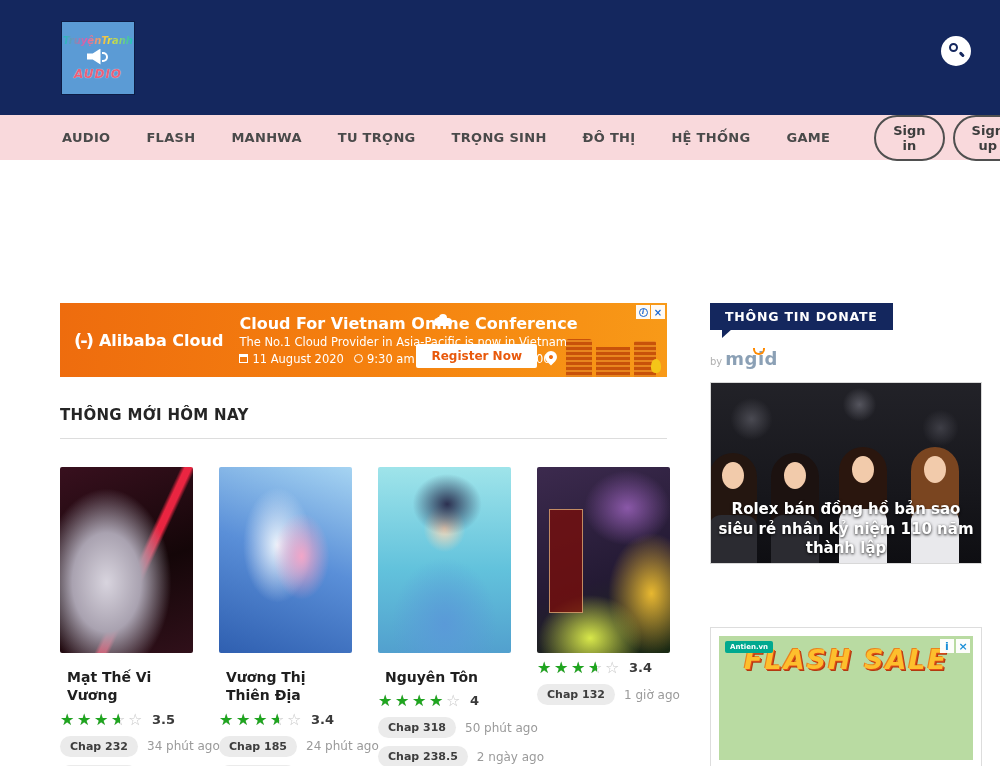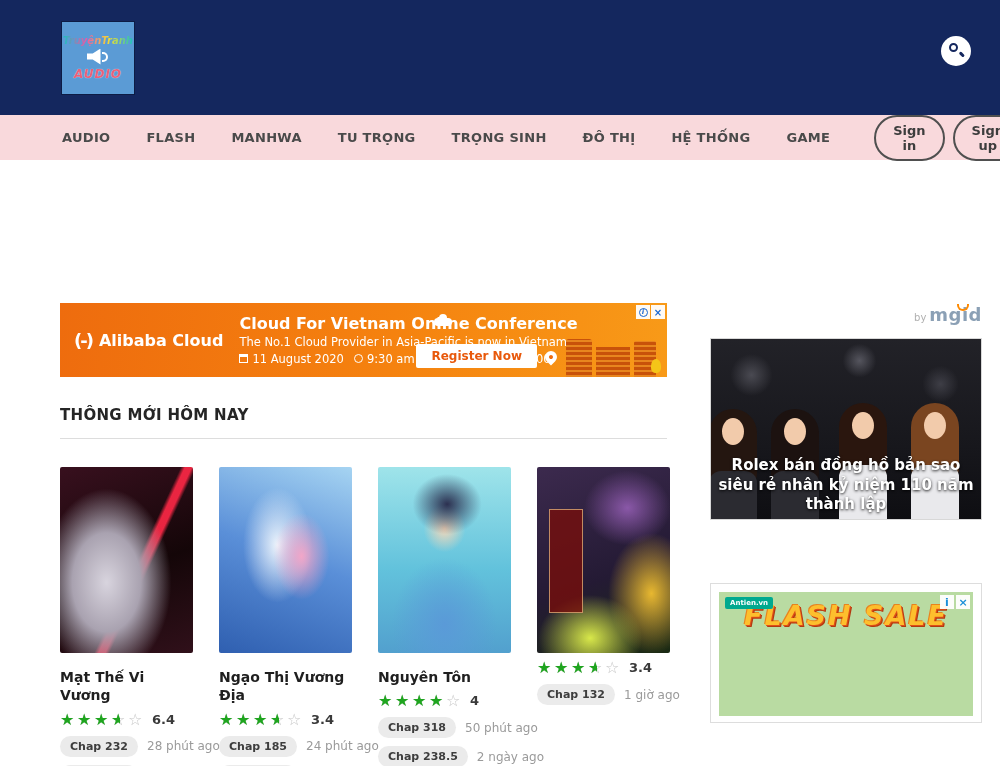--- a/index.html
+++ b/index.html
@@ -116,21 +116,21 @@
     linear-gradient(180deg,#9fe4ea 0%,#62c2dc 55%,#52a0ce 100%); }
   .cover-4 { background:
     radial-gradient(60px 52px at 68% 22%, #8a58a8 0%, rgba(138,88,168,0) 72%),
     radial-gradient(72px 60px at 40% 92%, #d8e84a 0%, rgba(216,232,74,0) 72%),
     radial-gradient(60px 84px at 86% 68%, #e8b830 0%, rgba(232,184,48,0) 72%),
     linear-gradient(160deg,#3c2a4e 0%,#241a34 58%,#1a2a12 100%); }
   .cal-banner { position:absolute; left:12px; top:42px; width:34px; height:104px;
     background:rgba(120,14,10,.78); border:1px solid rgba(255,220,150,.6);
     color:#ff5a3c; font-weight:bold; font-size:17px; writing-mode:vertical-rl;
     text-align:center; font-style:italic; letter-spacing:3px; }
-  .title-row { display:flex; gap:6px; margin-top:15px; align-items:flex-end; }
+  .title-row { display:flex; gap:6px; margin-top:15px; align-items:flex-end;margin-left:7px; }
   .hot-badge { flex:0 0 auto; width:24px; height:24px; border-radius:50%;
     background:#e8184a; color:#fff; font-size:7.5px; font-weight:bold;
     display:flex; align-items:center; justify-content:center; margin-top:1px; }
   .card-title { font-size:14px; font-weight:bold; color:#1f1f1f; line-height:1.32;
     cursor:pointer; }
   .stars-row { display:flex; align-items:center; margin-top:6px; }
   .stars { display:flex; }
   .star { position:relative; width:17px; height:17px; font-size:16px;
     line-height:17px; }
   .star .st-bg { color:#c8c8c8; position:absolute; left:0; top:0; }
@@ -143,21 +143,21 @@
     font-weight:bold; color:#3d3d3d; cursor:pointer; white-space:nowrap; }
   .chip-time { font-size:12px; color:#9a9a9a; white-space:nowrap; }
 
   
   .donate-badge { display:inline-block; position:relative; background:#14275e;
     color:#fff; font-size:12.5px; font-weight:bold; letter-spacing:.8px;
     padding:6px 15px; }
   .donate-badge::after { content:''; position:absolute; left:12px; bottom:-8px;
     border-top:9px solid #14275e; border-right:10px solid transparent; }
   .donate-text { margin-top:19px; font-size:13px; color:#6b6b6b; line-height:1.58; }
-  .mgid-row { margin-top:1px; text-align:right; }
+  .mgid-row { margin-top:18px; text-align:left; }
   .mgid-by { font-size:10px; color:#b0b0b0; margin-right:3px; }
   .mgid-brand { position:relative; font-size:18px; font-weight:bold; color:#8ba0b5;
     letter-spacing:.5px; }
   .mgid-brand::after { content:''; position:absolute; top:0; right:13px; width:8px;
     height:5px; border:2px solid #ff8a00; border-top:none;
     border-radius:0 0 8px 8px; }
 
   
   .native-ad { margin-top:13px; width:272px; height:182px; position:relative;
     overflow:hidden; cursor:pointer; border:1px solid #d8d8d8;
@@ -288,36 +288,36 @@
                 <span class="st-fill">★</span>
               </span>
               <span class="star half">
                 <span class="st-bg">☆</span>
                 <span class="st-fill">★</span>
               </span>
               <span class="star empty">
                 <span class="st-bg">☆</span>
               </span>
             </span>
-          <span class="rating-num">6.4</span>
+          <span class="rating-num">3.5</span>
         </div>
         <div class="chip-row">
           <span class="chip">Chap 232</span>
-          <span class="chip-time">28 phút ago</span>
+          <span class="chip-time">34 phút ago</span>
         </div>
         <div class="chip-row">
           <span class="chip">Chap 231</span>
 
         </div>
       </div>
 
       <div class="card">
         <div class="cover cover-2"></div>
         <div class="title-row">
-          <div class="card-title">Ngạo Thị Vương Địa</div>
+          <div class="card-title">Vương Thị Thiên Địa</div>
         </div>
         <div class="stars-row">
           <span class="stars">
               <span class="star full">
                 <span class="st-bg">☆</span>
                 <span class="st-fill">★</span>
               </span>
               <span class="star full">
                 <span class="st-bg">☆</span>
                 <span class="st-fill">★</span>
@@ -417,20 +417,21 @@
           <span class="chip">Chap 132</span>
           <span class="chip-time">1 giờ ago</span>
         </div>
 
       </div>
 
     </div>
   </div>
 
   <div class="col-right">
+    <div class="donate-badge">THÔNG TIN DONATE</div>
 
     <div class="mgid-row">
       <span class="mgid-by">by</span><span class="mgid-brand">mgid</span>
     </div>
 
     <div class="native-ad">
       <div class="person" style="left:-6px;">
         <div class="p-hair" style="background:#241610;"></div>
           <div class="p-face"></div>
           <div class="p-body dark"></div>

